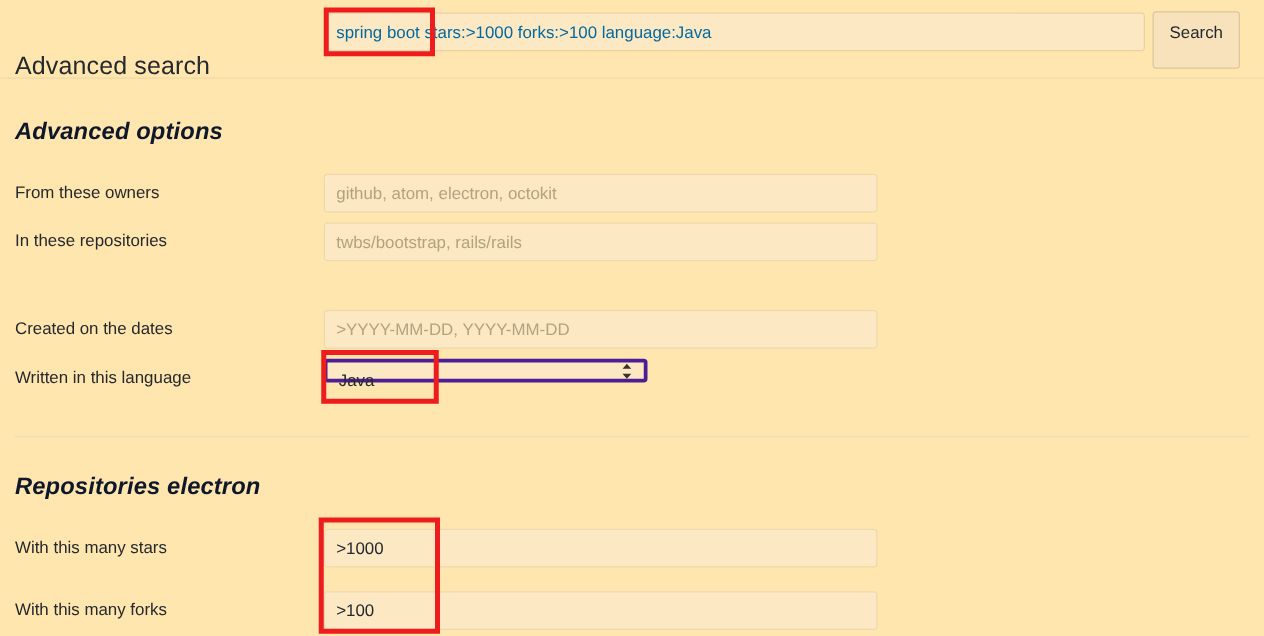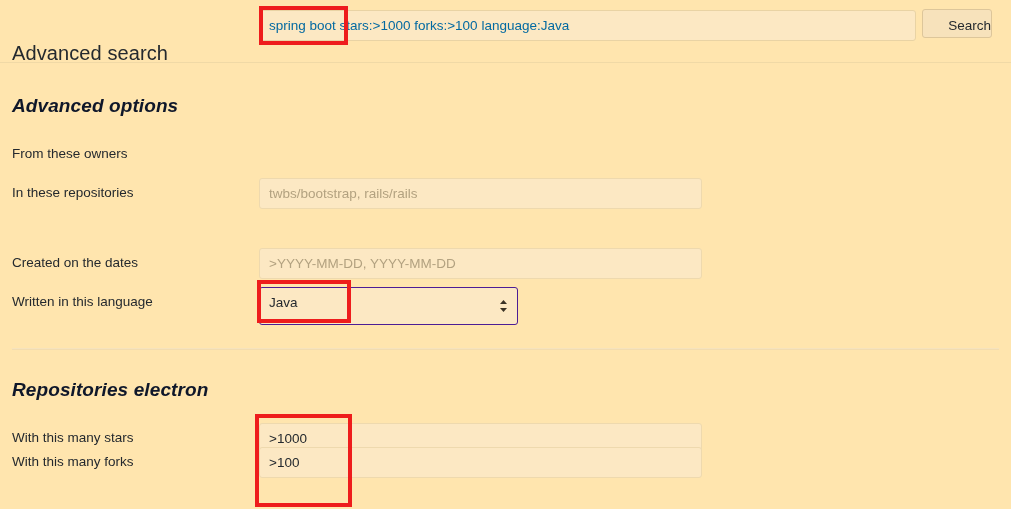--- a/index.html
+++ b/index.html
@@ -50,30 +50,30 @@
     line-height: 29px;
     white-space: nowrap;
     overflow: hidden;
     font-family: "Liberation Sans", sans-serif;
   }
   .search-button {
     position: absolute;
     left: 922px;
     top: 9px;
     width: 70px;
-    height: 29px;
+    height: 46px;
     box-sizing: border-box;
     background: #f7e2bb;
     border: 1px solid #ddc69a;
     border-radius: 3px;
     font-size: 13.5px;
     color: #24292e;
     font-family: "Liberation Sans", sans-serif;
     cursor: pointer;
-    text-align: right;
+    text-align: center;
     line-height: 31px;
   }
   .section-title {
     font-size: 19px;
     font-weight: 600;
     color: #0f172a;
     margin: 0;
     letter-spacing: .1px;
     font-style: italic;
   }
@@ -124,24 +124,24 @@
     overflow: hidden;
     font-family: "Liberation Sans", sans-serif;
   }
   .row-input.placeholder { color: #b3a280; }
 
   .select-wrap {
     position: absolute;
     left: 259px;
     top: 0;
     width: 259px;
-    height: 38px;
+    height: 19px;
     box-sizing: border-box;
     background: #fce8c3;
-    border: 1px solid #4c1d95;
+    border: 3px solid #4c1d95;
     border-radius: 3px;
   }
   .select-value {
     position: absolute;
     left: 9px;
     top: 0;
     line-height: 29px;
     font-size: 13.5px;
     color: #24292e;
   }
@@ -153,21 +153,21 @@
     width: 9px;
     height: 14px;
   }
 
   
   .row-owners { top: 139px; }
   .row-repos  { top: 178px; }
   .row-dates  { top: 248px; }
   .row-lang   { top: 287px; }
   .row-stars  { top: 423px; }
-  .row-forks  { top: 447px; }
+  .row-forks  { top: 473px; }
 
   
   .annot {
     position: absolute;
     border: 4px solid #ee1c1c;
     box-sizing: border-box;
     pointer-events: none;
     background: transparent;
   }
   .annot-query    { left: 259px; top: 6px;   width: 89px;  height: 39px; }
@@ -182,20 +182,21 @@
 
   <div class="search-field" title="Search all of GitHub">spring boot stars:&gt;1000 forks:&gt;100 language:Java</div>
 
   <div class="search-button">Search</div>
 </div>
 
 <div class="section-title adv-title">Advanced options</div>
 
 <div class="form-row row-owners">
   <div class="row-label">From these owners</div>
+  <div class="row-input placeholder">github, atom, electron, octokit</div>
 </div>
 
 <div class="form-row row-repos">
   <div class="row-label">In these repositories</div>
   <div class="row-input placeholder">twbs/bootstrap, rails/rails</div>
 </div>
 
 <div class="form-row row-dates">
   <div class="row-label">Created on the dates</div>
   <div class="row-input placeholder">&gt;YYYY-MM-DD, YYYY-MM-DD</div>

